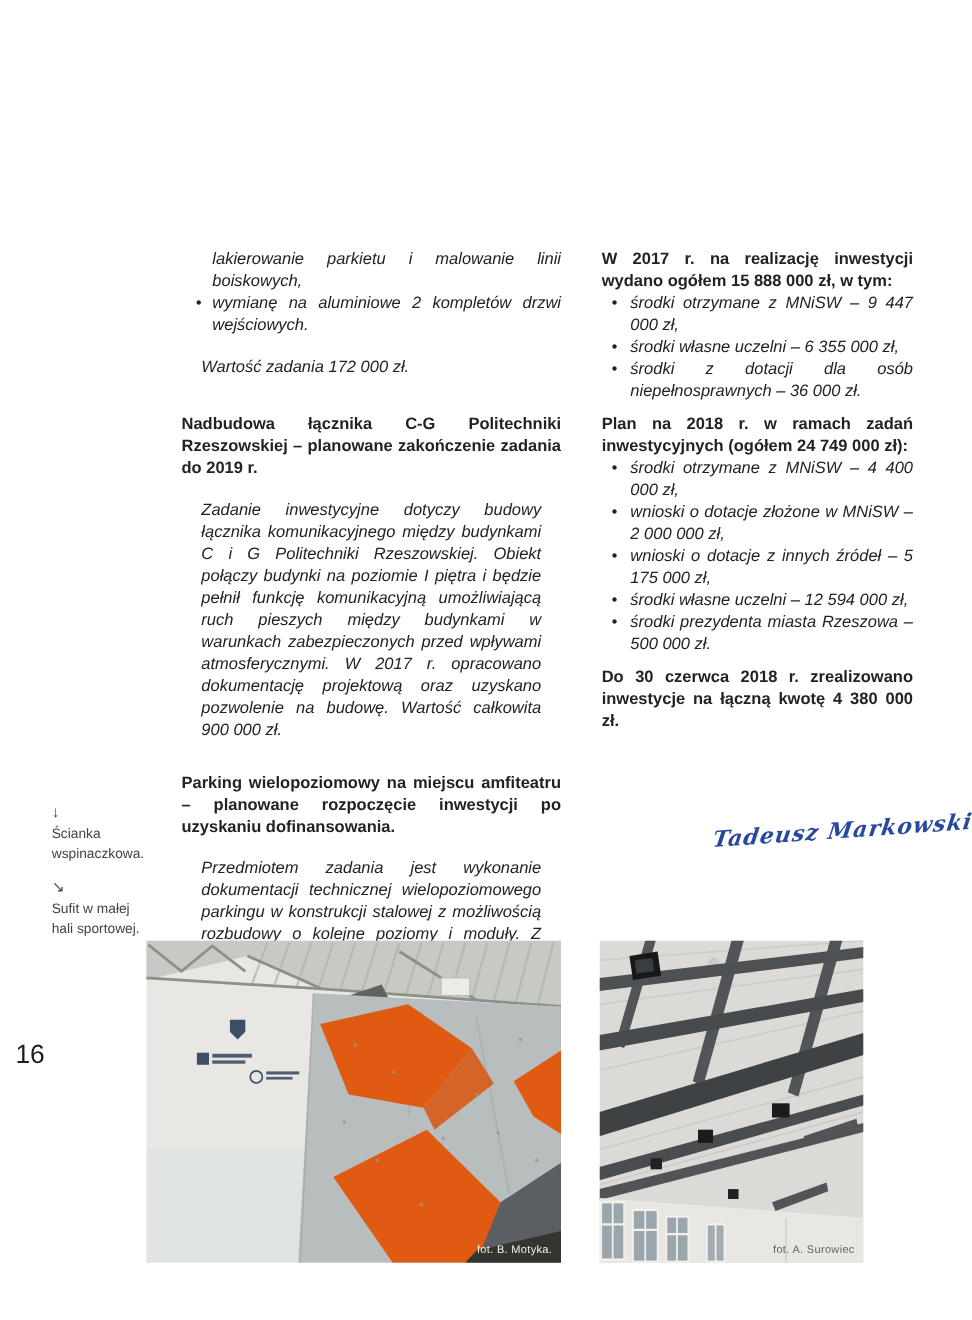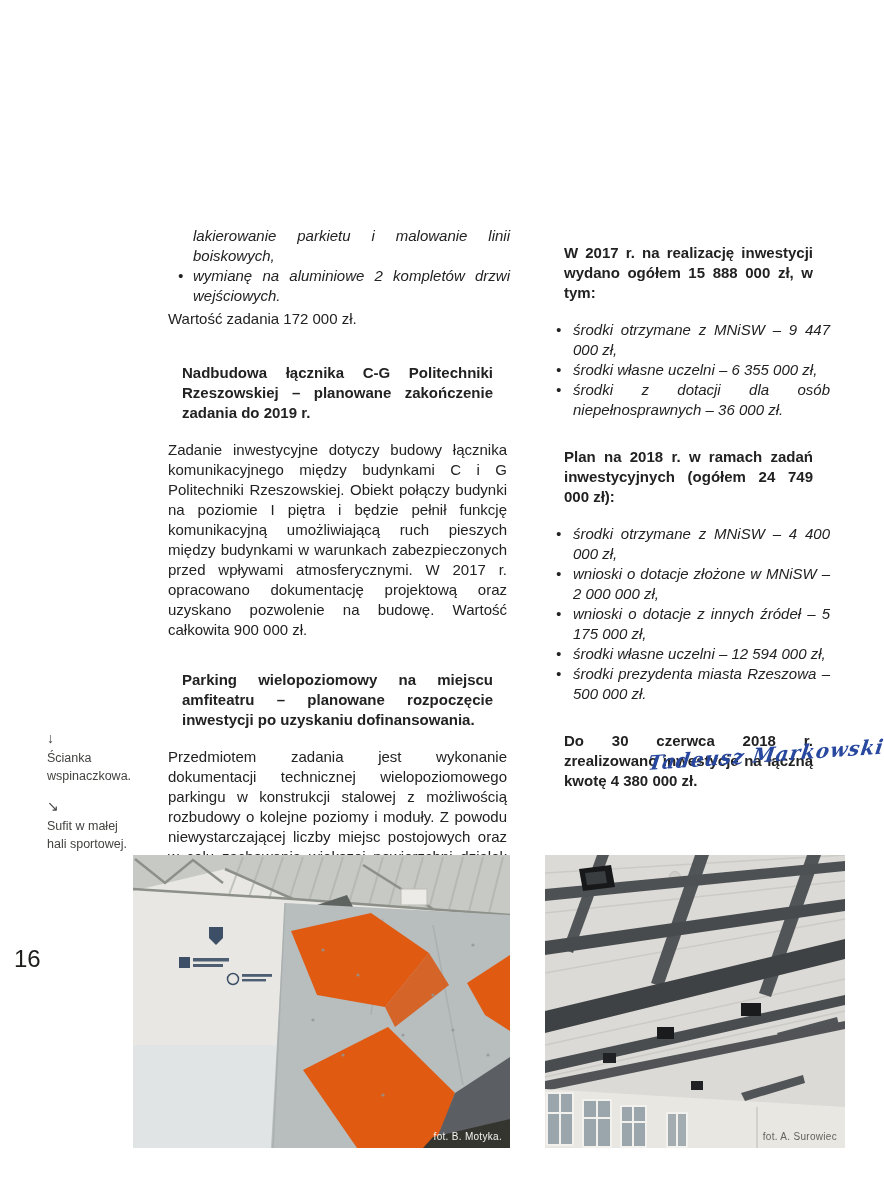--- a/index.html
+++ b/index.html
@@ -3,22 +3,22 @@
 <meta charset="utf-8">
 <style>
   html,body{margin:0;padding:0;background:#ffffff;}
   body{font-family:"Liberation Sans", sans-serif;color:#232222;}
   .page{position:relative;width:884px;height:1200px;background:#ffffff;overflow:hidden;}
 
   
   .col{position:absolute;top:226px;font-size:15px;line-height:20px;text-align:justify;}
   .col-left{left:165px;width:345px;}
   .col-right{left:547px;width:283px;}
-  .col h3{font-size:15px;line-height:20px;margin:17px;padding:0;font-weight:bold;}
-  .col p{margin:3px;padding:0;}
+  .col h3{font-size:15px;line-height:20px;margin:0;padding:0;font-weight:bold;}
+  .col p{margin:18px;padding:0;font-style:italic;}
   .gap{height:10px;}
   .gap-lg{height:14px;}
 
   ul.bullets{list-style:none;margin:0;padding:0;font-style:italic;}
   ul.bullets li{position:relative;padding-left:28px;}
   ul.bullets li::before{content:"\2022";position:absolute;left:13px;top:0;}
   ul.bullets li.no-bullet::before{content:"";}
   .col-right ul.bullets li{padding-left:26px;}
   .col-right ul.bullets li::before{left:9px;}
   .breakable{overflow-wrap:anywhere;}
@@ -32,21 +32,21 @@
   .page-number{position:absolute;left:14px;top:945px;font-size:24px;color:#1d1d1b;}
 
   
   .signature{position:absolute;left:648px;top:744px;width:200px;color:#28479e;
     font-family:"DejaVu Serif", serif;font-style:italic;font-weight:bold;font-size:20px;
     transform:rotate(-4deg) skewX(-12deg);letter-spacing:1px;white-space:nowrap;}
 
   
   figure.photo{position:absolute;margin:0;padding:0;}
   .photo-left{left:133px;top:855px;width:377px;height:293px;}
-  .photo-right{left:545px;top:855px;width:300px;height:293px;}
+  .photo-right{left:545px;top:855px;width:240px;height:293px;}
   figure.photo svg{display:block;width:100%;height:100%;}
   .photo-caption{position:absolute;right:8px;bottom:6px;font-size:10px;letter-spacing:0.3px;}
   .caption-light{color:#f2f2ef;}
   .caption-dark{color:#63635e;}
 </style>
 </head>
 <body>
 
 <div class="page">
 

